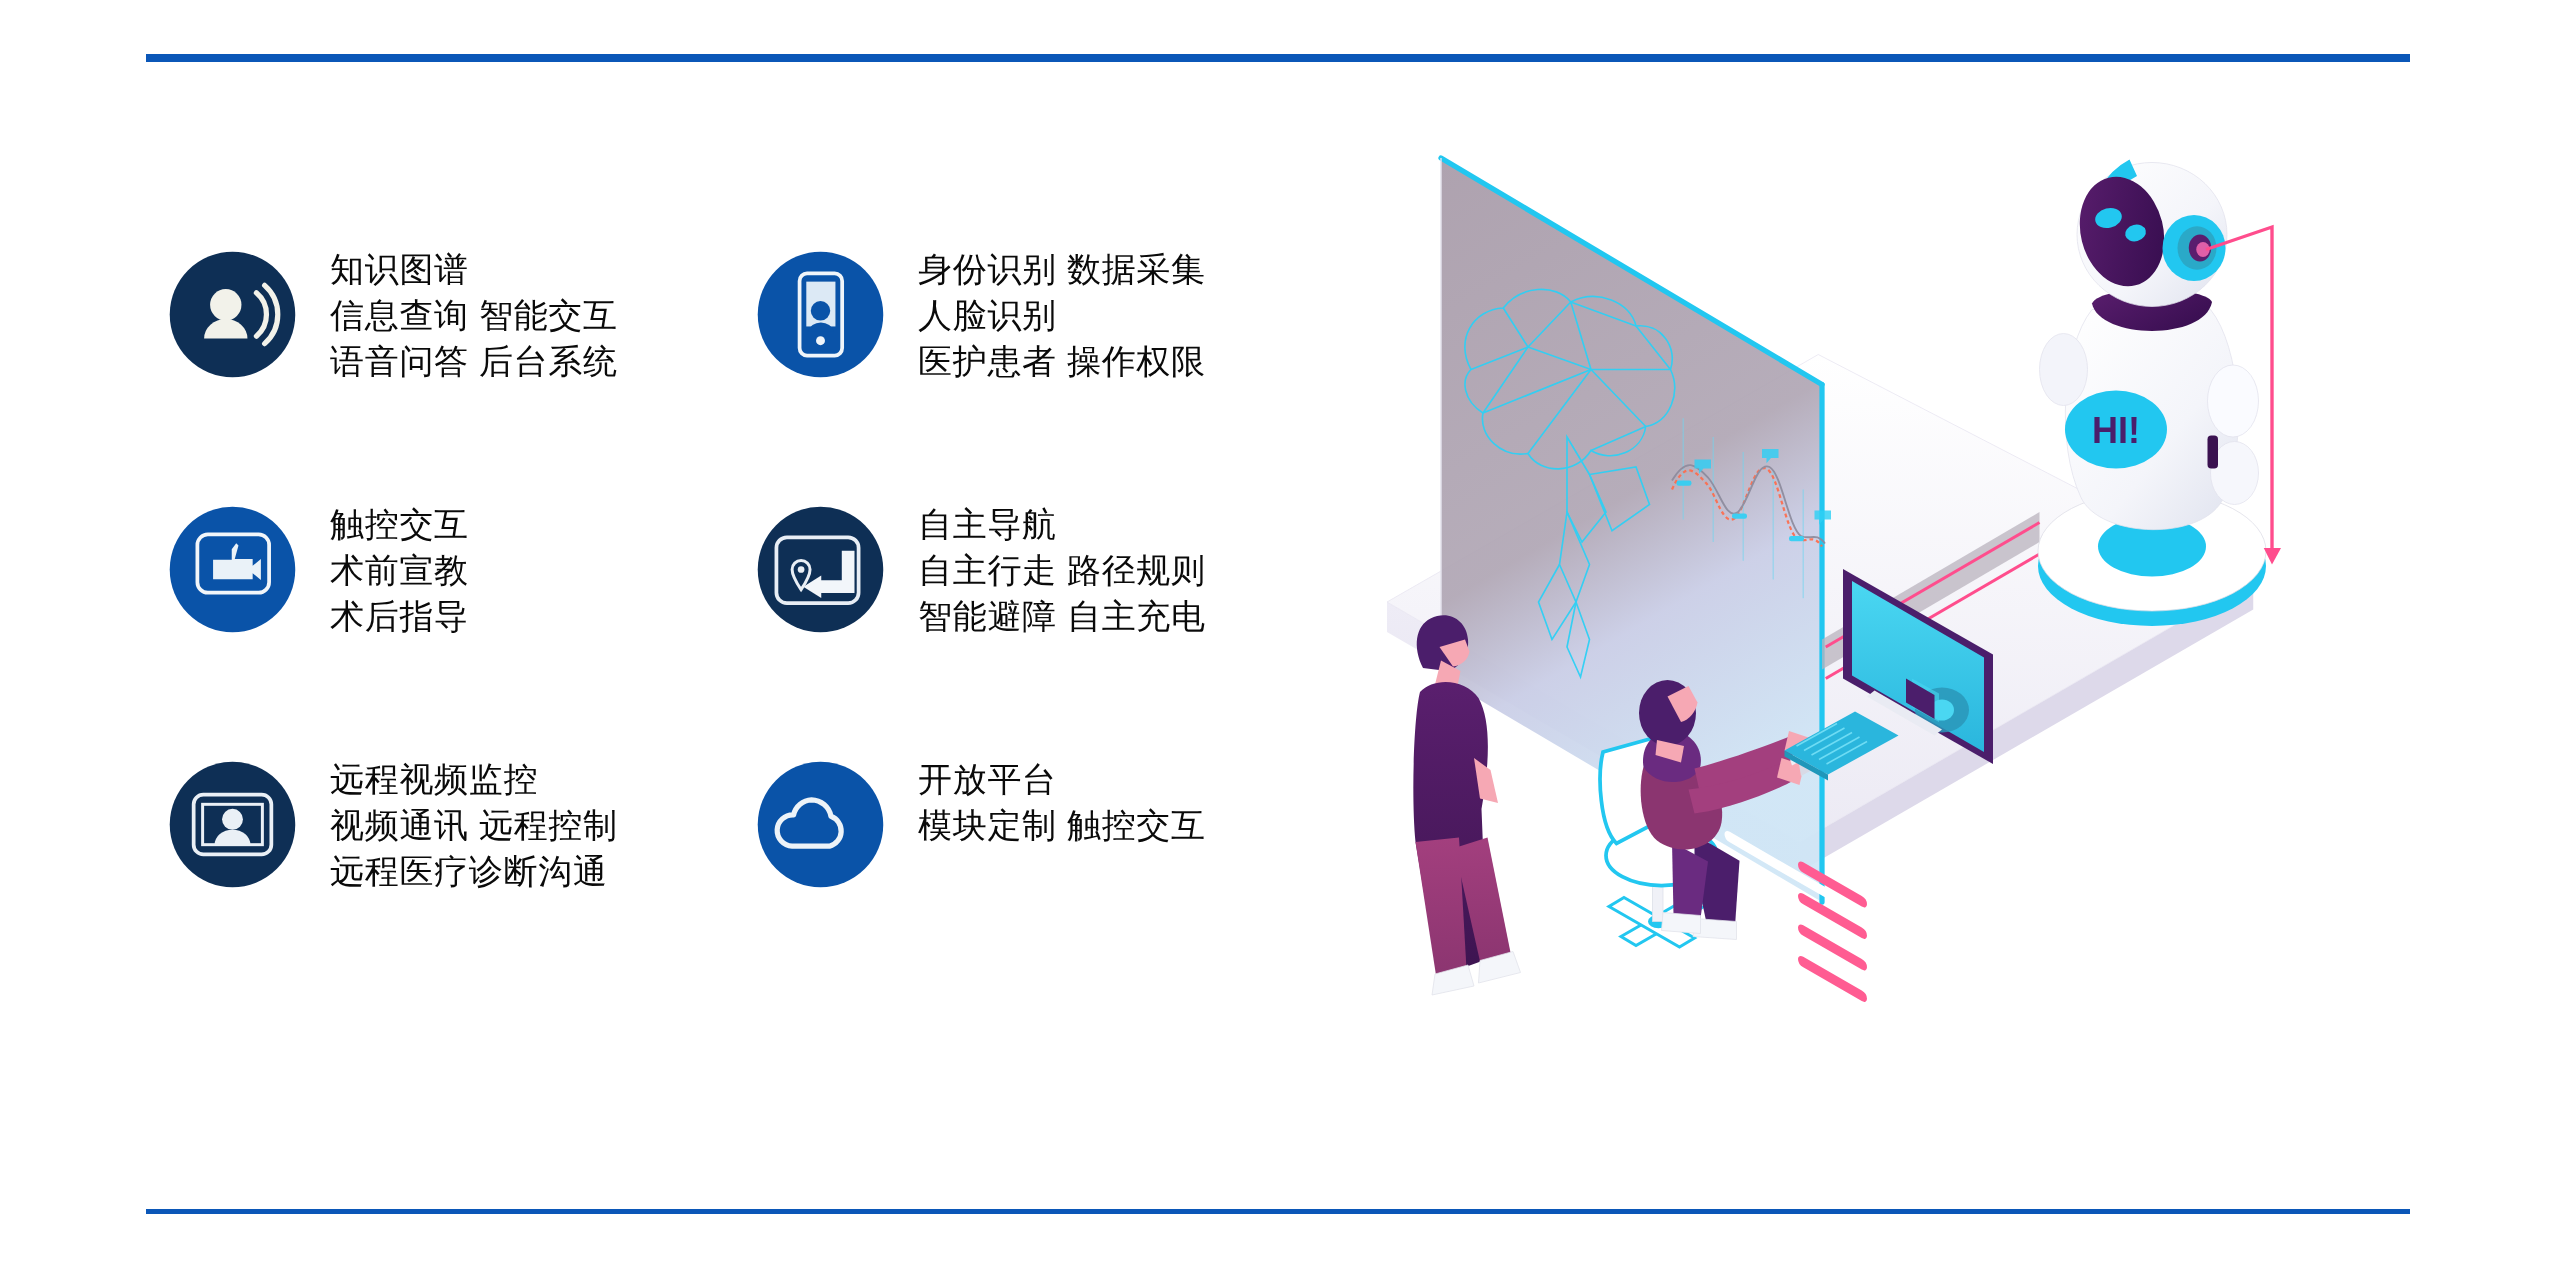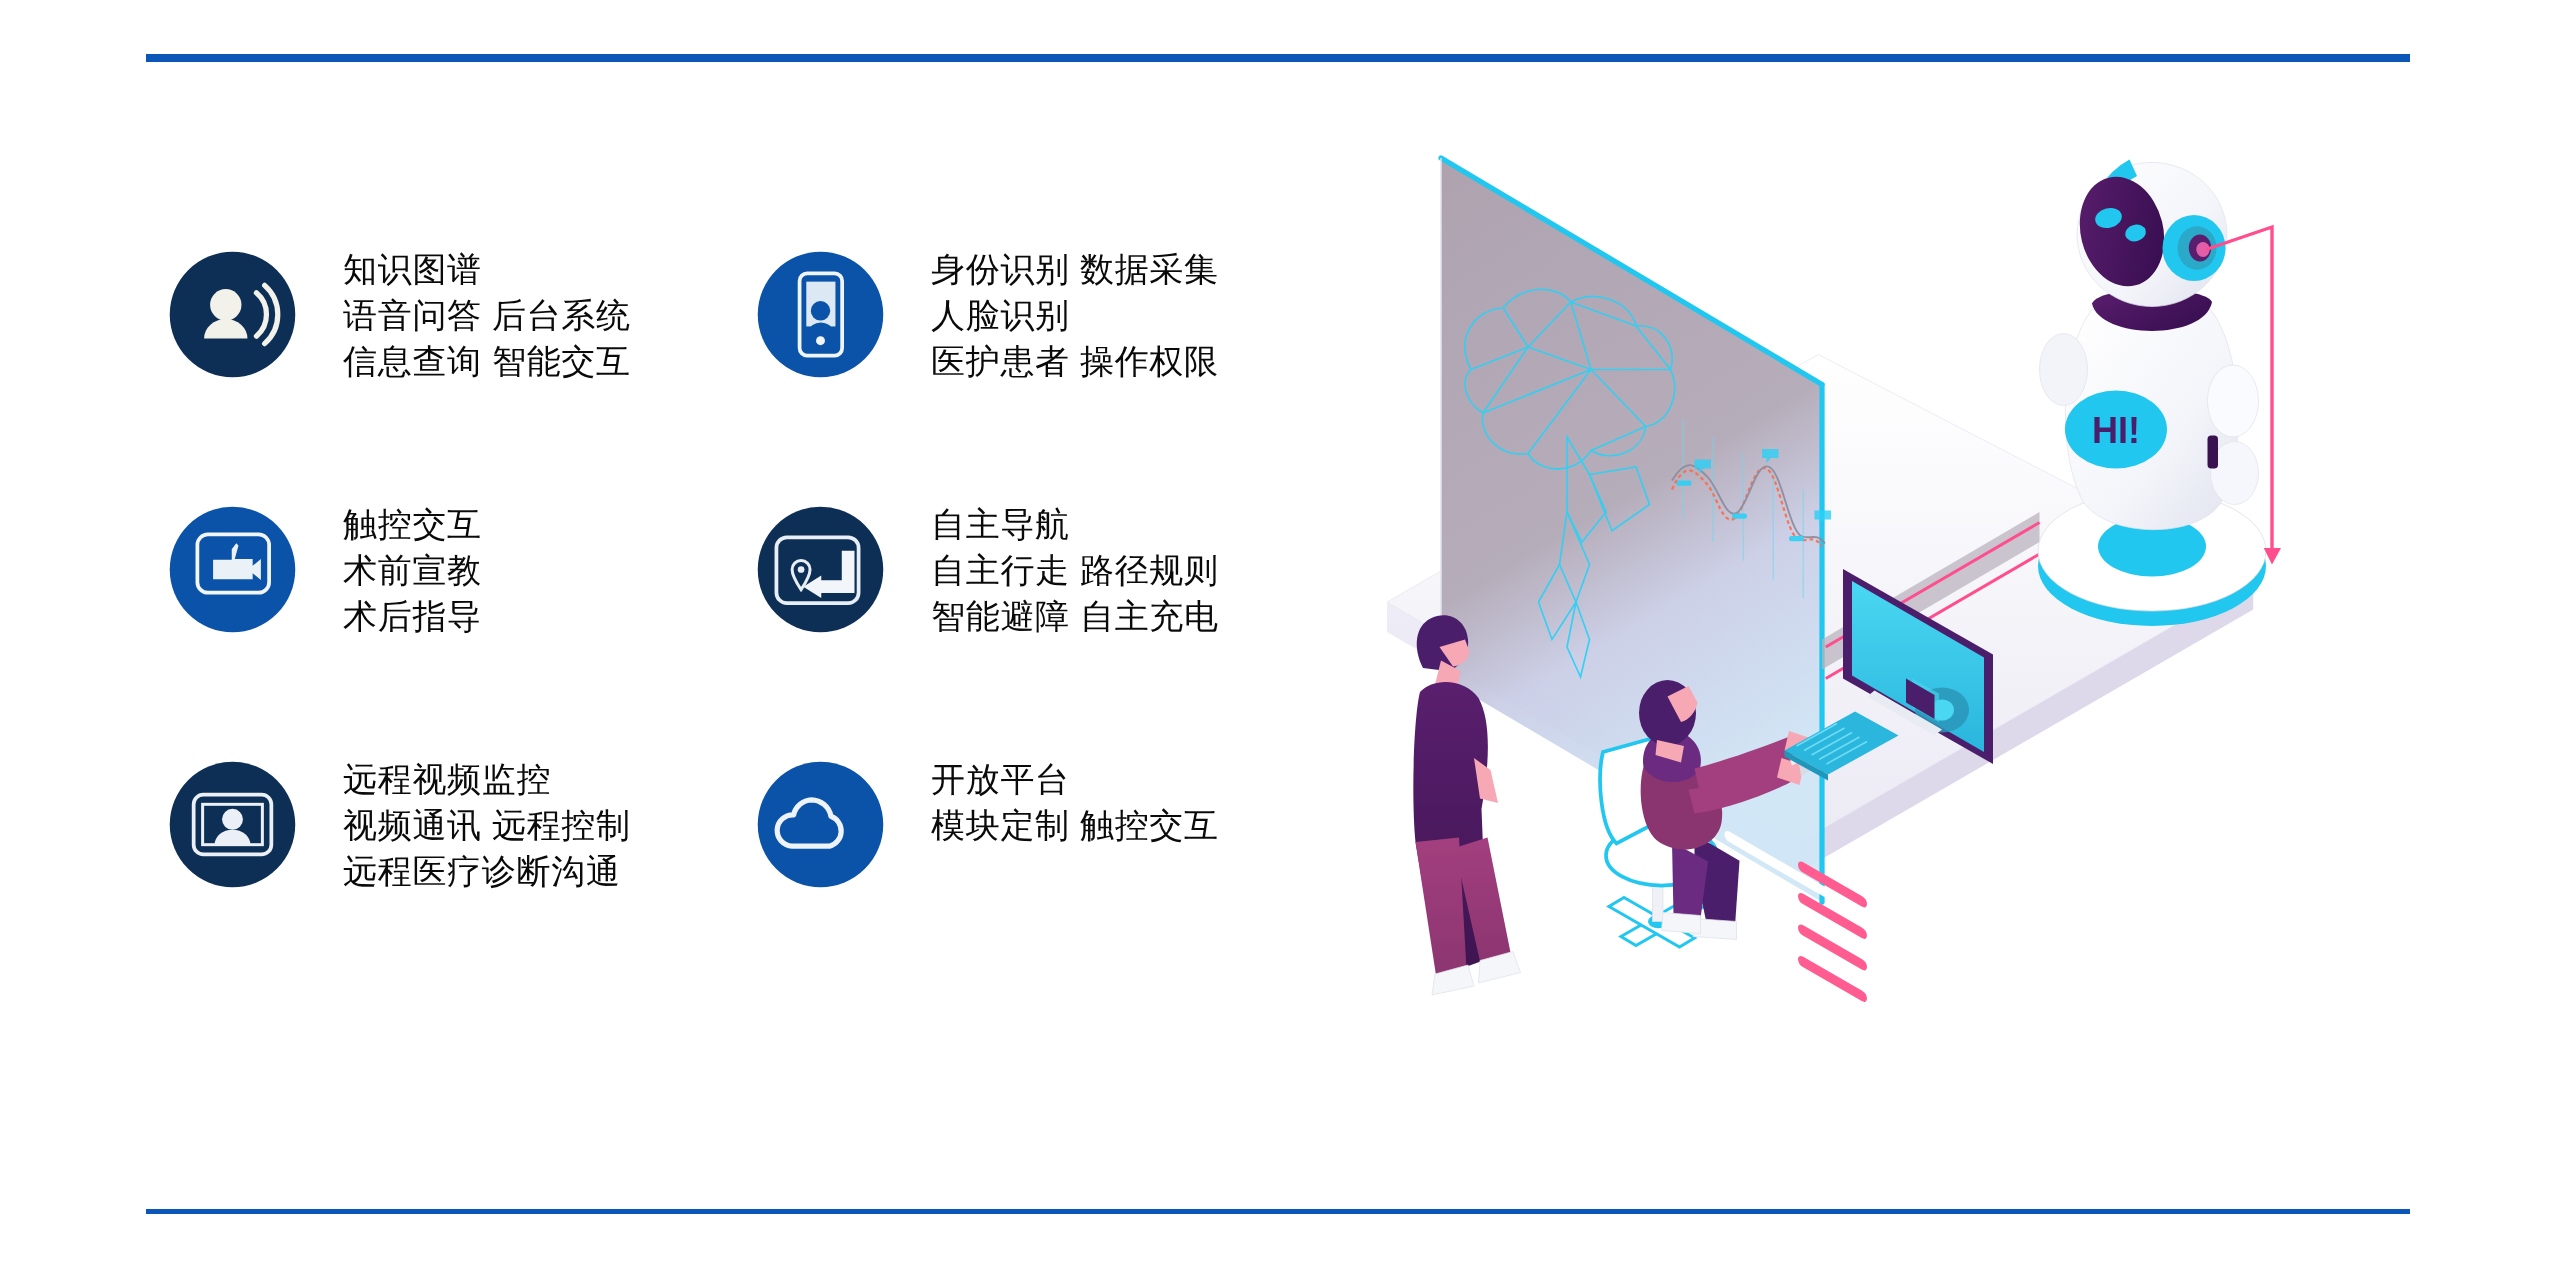--- a/index.html
+++ b/index.html
@@ -16,21 +16,21 @@
   #features{position:absolute;left:0;top:225px;width:1349px;}
   .col{position:absolute;top:0;}
   #col-left{left:169px;}
   #col-right{left:757px;}
   .feature{position:relative;height:255px;}
   .f-icon{
     position:absolute;left:0;top:26px;width:127px;height:127px;
   }
   .f-icon svg{display:block;width:127px;height:127px;}
   .f-text{
-    position:absolute;left:174px;top:21px;
+    position:absolute;left:161px;top:21px;
     font-size:34px;line-height:46px;color:#0a0a0a;
     white-space:nowrap;letter-spacing:0.7px;
   }
   .f-line{display:block;}
 
   
   #illustration{position:absolute;left:1342px;top:122px;width:1005px;height:885px;}
   #illustration svg{display:block;width:1005px;height:885px;}
 </style>
 </head>
@@ -48,22 +48,22 @@
         <svg viewBox="0 0 170 170">
           <circle cx="85" cy="85" r="84" fill="#0E2F55"></circle>
           <circle cx="76" cy="72" r="21" fill="#F2F2EA"></circle>
           <path d="M47 117 a29 26 0 0 1 58 0 z" fill="#F2F2EA"></path>
           <path d="M117 56 a38 38 0 0 1 0 58" stroke="#F2F2EA" stroke-width="7" fill="none" stroke-linecap="round"></path>
           <path d="M128 46 a52 52 0 0 1 0 78" stroke="#F2F2EA" stroke-width="7" fill="none" stroke-linecap="round"></path>
         </svg>
       </div>
       <div class="f-text">
         <span class="f-line">知识图谱</span>
+        <span class="f-line">信息查询 智能交互</span>
         <span class="f-line">语音问答 后台系统</span>
-        <span class="f-line">信息查询 智能交互</span>
       </div>
     </div>
 
     <div class="feature">
       <div class="f-icon">
         <svg viewBox="0 0 170 170">
           <circle cx="85" cy="85" r="84" fill="#0A53A8"></circle>
           <rect x="38" y="38" width="96" height="78" rx="14" ry="14" fill="none" stroke="#F2F6FA" stroke-width="5"></rect>
           <path d="M59 98 L59 72 L84 72 L84 58 L90 50 L93 53 L88 71 L112 71 L112 80 L123 71 L123 99 L112 90 L112 98 Z" fill="#EAF2F8"></path>
         </svg>

